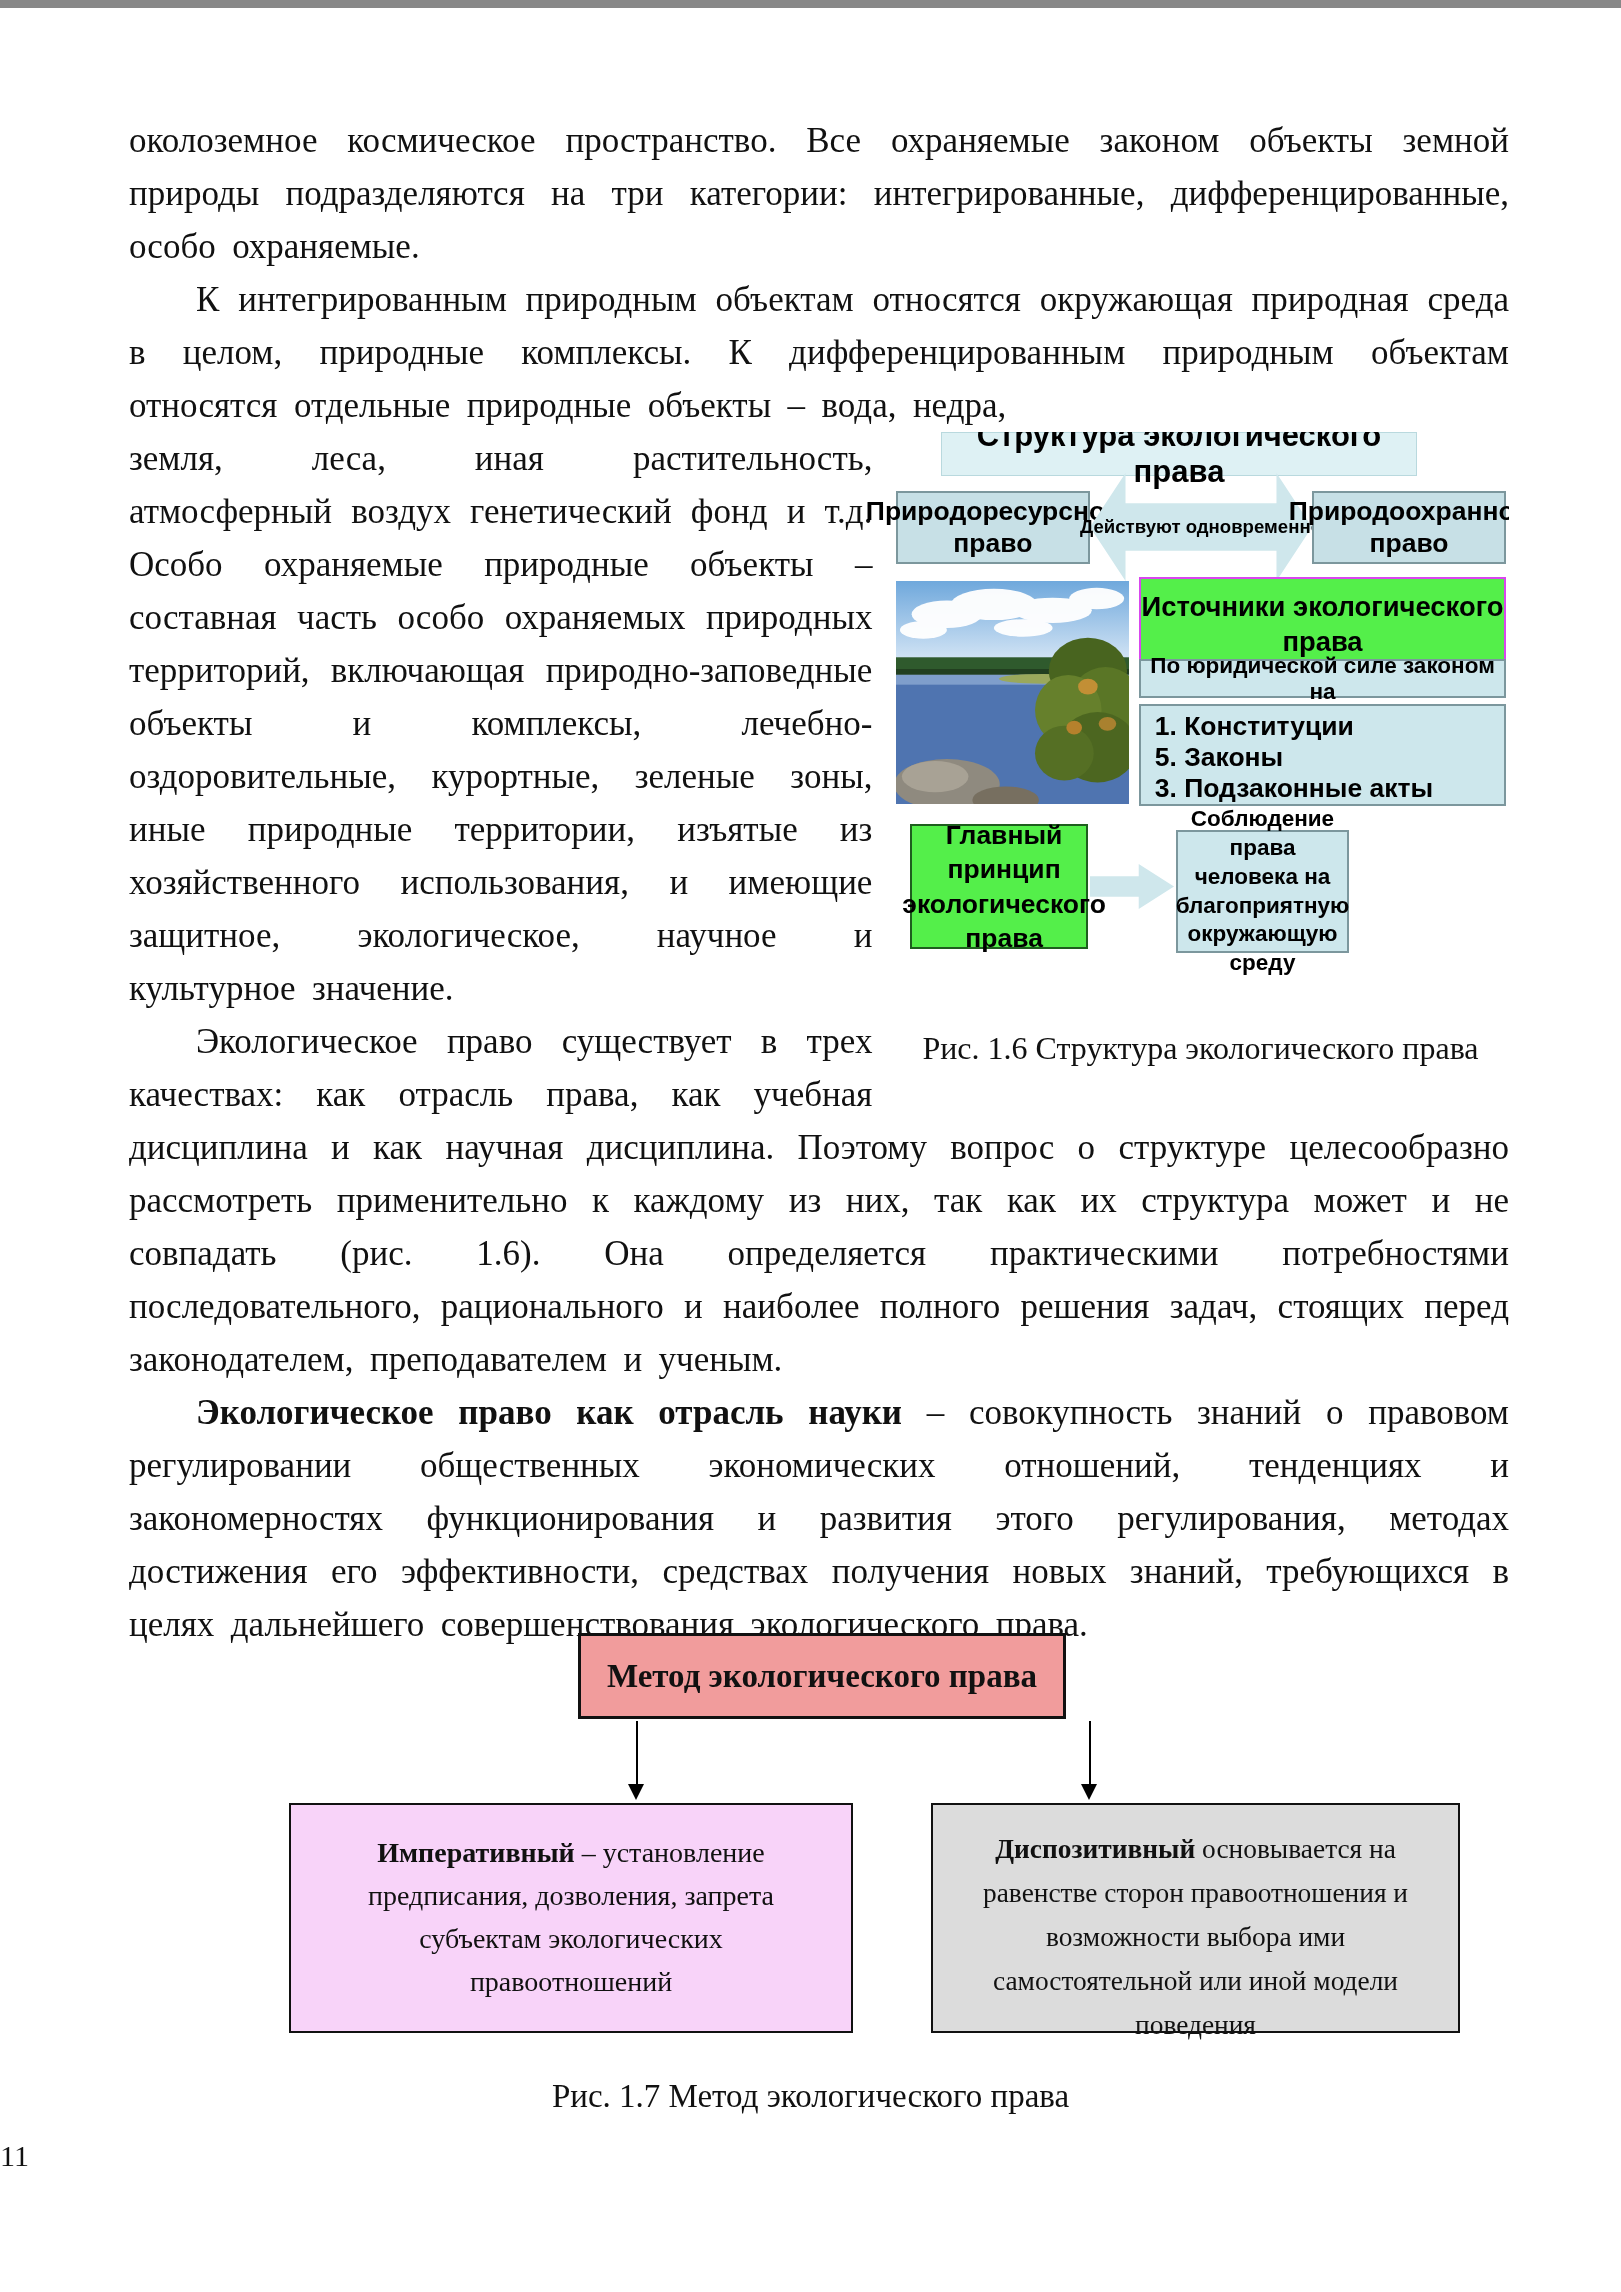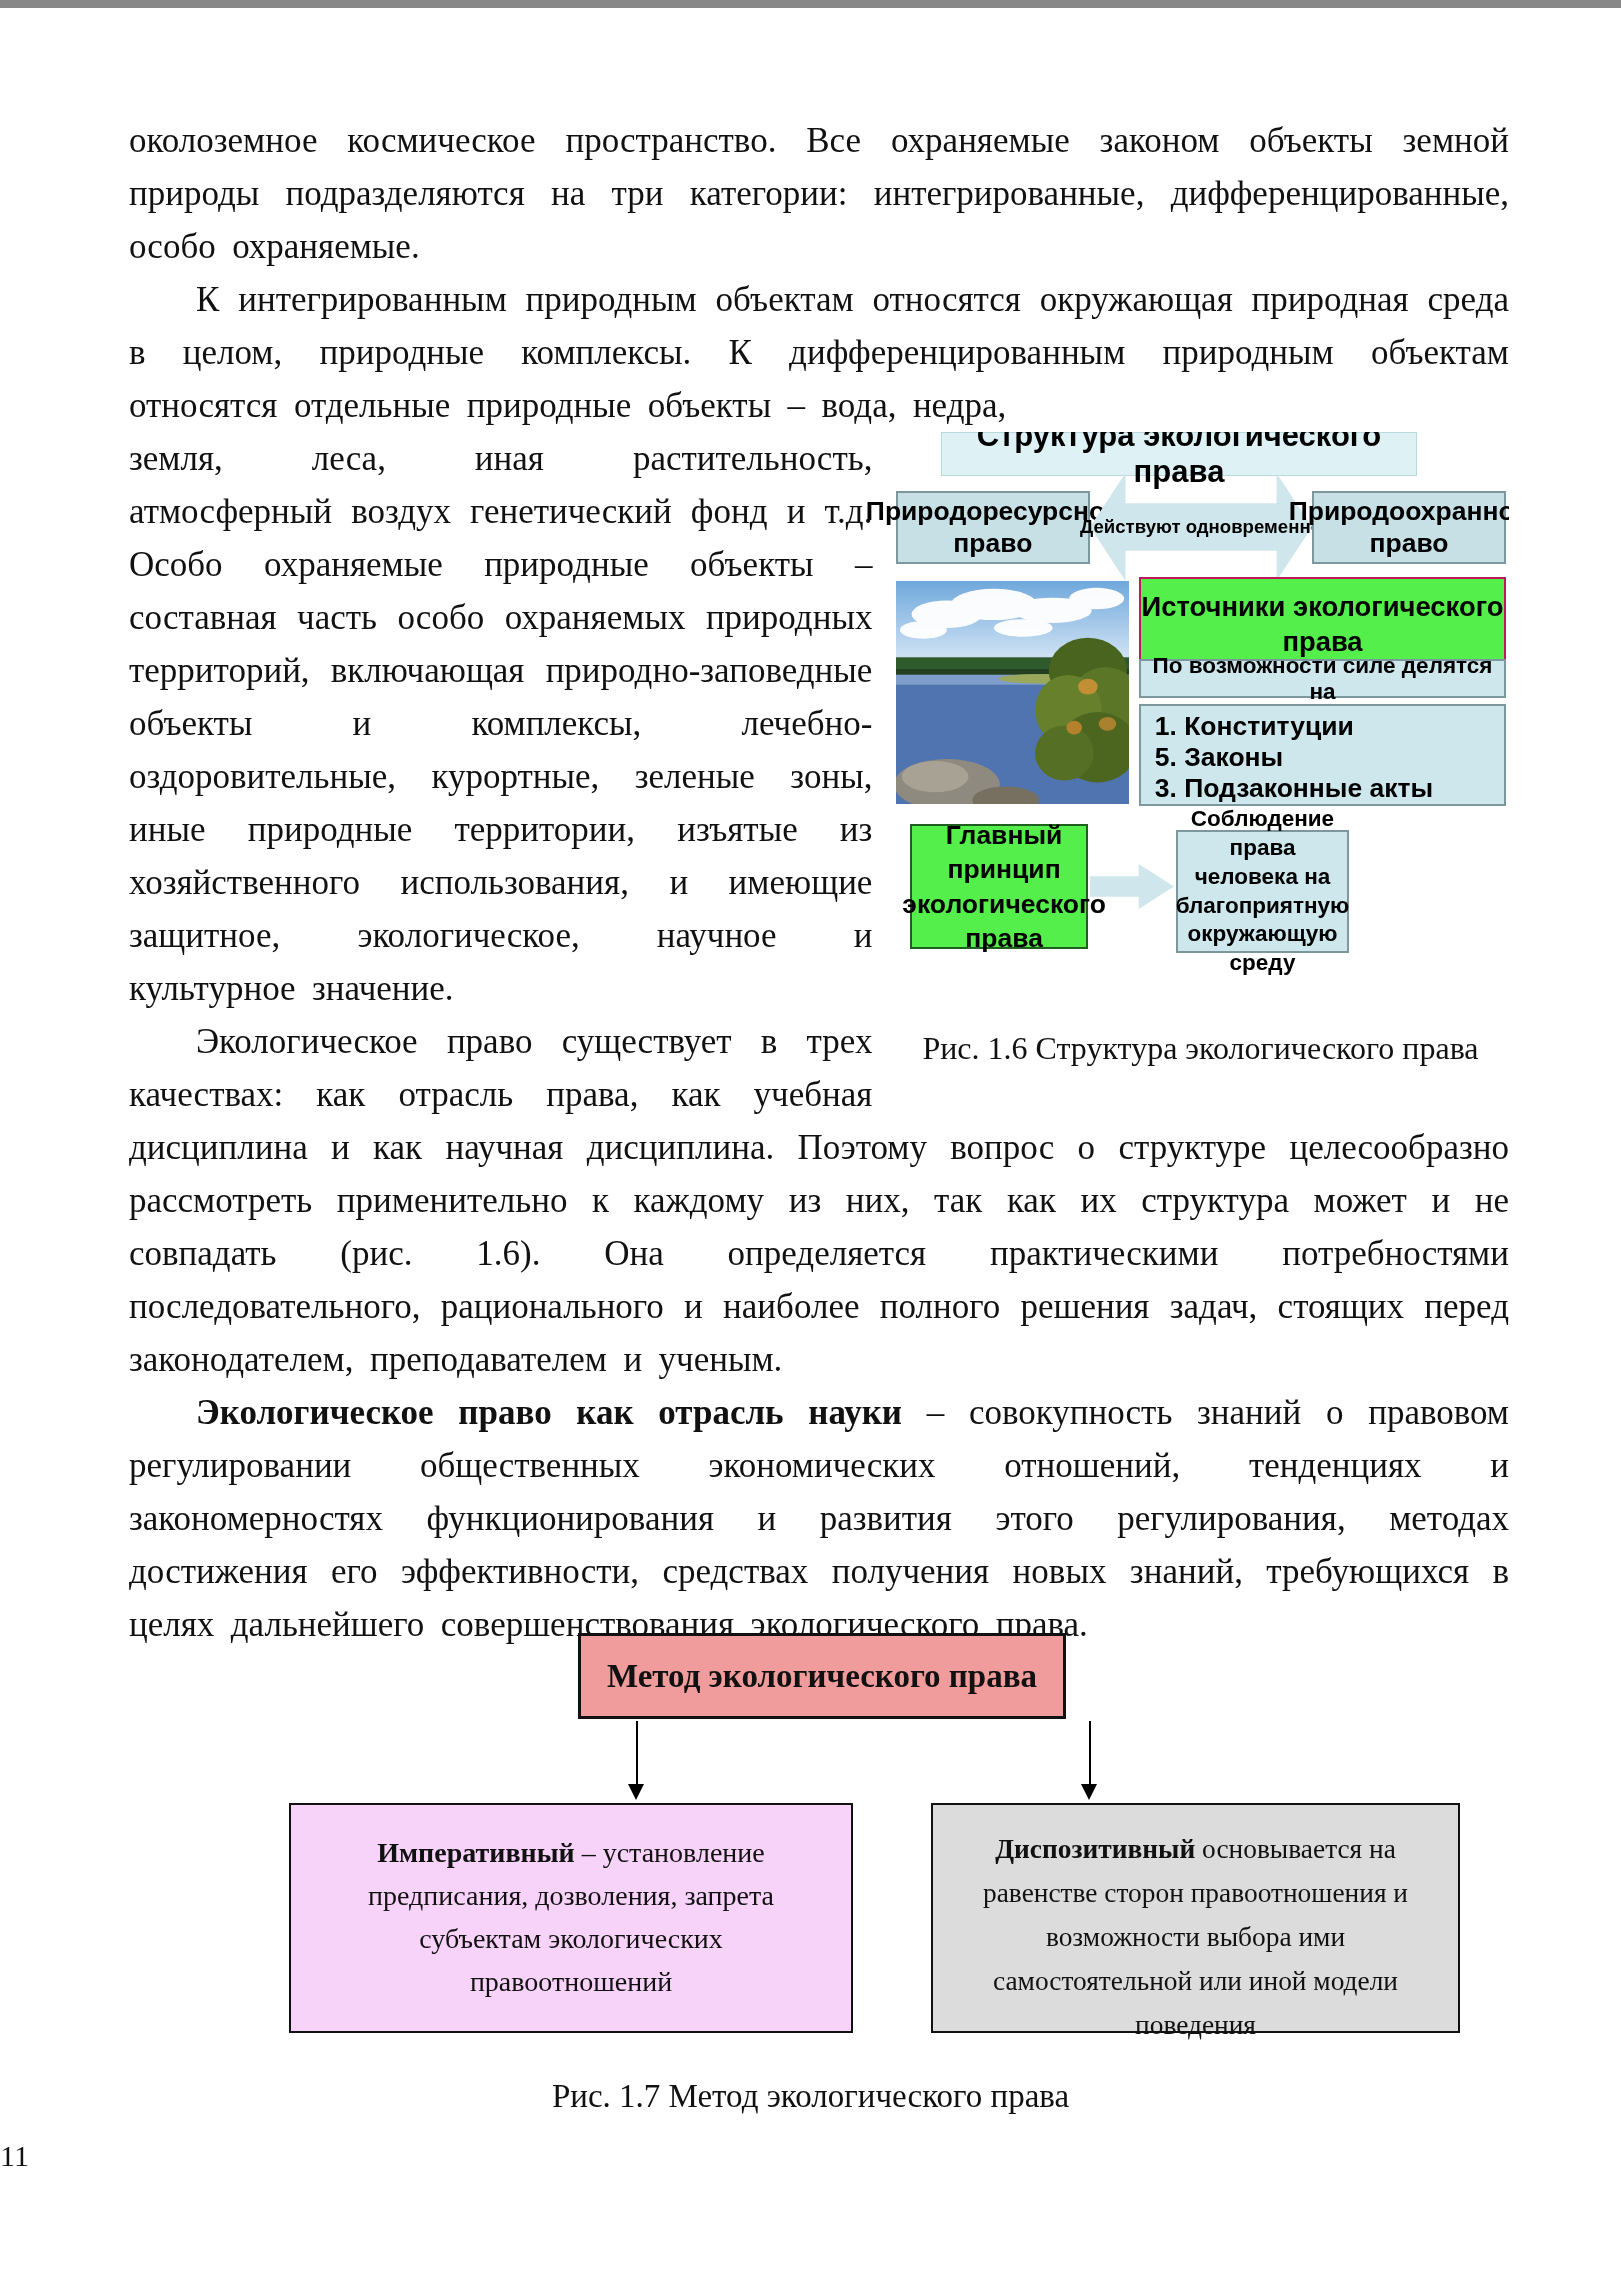--- a/index.html
+++ b/index.html
@@ -60,21 +60,21 @@
     background: var(--arrow_fill);
     clip-path: polygon(0% 50%, 16% 0%, 16% 28%, 84% 28%, 84% 0%, 100% 50%, 84% 100%, 84% 72%, 16% 72%, 16% 100%);
   }
   .f16-arrowlabel {
     position: absolute; inset: 0;
     display: flex; align-items: center; justify-content: center;
     font-size: 18.6px; white-space: nowrap;
   }
   .f16-photo { position: absolute; left: 3.9px; top: 149px; width: 233px; height: 223px; }
   .f16-photo svg { width: 100%; height: 100%; display: block; }
-  .f16-green1 { left: 247px; top: 145px; width: 367px; height: 95px; background: var(--green_box); border: 2px solid #be185d; font-size: 27.4px; line-height: 1.25; }
+  .f16-green1 { left: 247px; top: 145px; width: 367px; height: 95px; background: var(--green_box); border: 2px solid #d946ef; font-size: 27.4px; line-height: 1.25; }
   .f16-legal  { left: 247px; top: 227px; width: 367px; height: 39px; background: var(--blue_box_light); border: 2px solid #7c979d; font-size: 22.5px; }
   .f16-list   { position: absolute; left: 247px; top: 272px; width: 367px; height: 102px; background: var(--blue_box_light); border: 2px solid #7c979d; box-sizing: border-box; padding: 4.9px 0 0 13.7px; }
   .f16-list div { font-size: 26.5px; line-height: 31px; text-align: left; }
   .f16-green2 { left: 17.6px; top: 392px; width: 178px; height: 125px; background: var(--green_box); border: 2px solid #1e5e1e; font-size: 26.5px; line-height: 1.3; padding-left: 11px; }
   .f16-blockarrow {
     position: absolute; left: 198px; top: 431px; width: 84px; height: 47px;
     background: var(--arrow_fill);
     clip-path: polygon(0 28%, 58% 28%, 58% 2%, 100% 50%, 58% 98%, 58% 72%, 0 72%);
   }
   .f16-result { left: 284px; top: 398px; width: 173px; height: 123px; background: var(--blue_box_light); border: 2px solid #7c979d; font-size: 22.5px; line-height: 1.28; }
@@ -179,21 +179,21 @@
                 <ellipse cx="182" cy="150" rx="8" ry="7" fill="#b5812c"></ellipse>
                 <ellipse cx="216" cy="146" rx="9" ry="7" fill="#a9812f"></ellipse>
               </g>
               <ellipse cx="52" cy="208" rx="54" ry="26" fill="#8f8a7f"></ellipse>
               <ellipse cx="40" cy="200" rx="34" ry="16" fill="#a8a295"></ellipse>
               <ellipse cx="112" cy="224" rx="34" ry="14" fill="#776f60"></ellipse>
             </svg>
           </div>
 
           <div class="box f16-green1">Источники экологического права</div>
-          <div class="box f16-legal">По возможности силе делятся на</div>
+          <div class="box f16-legal">По юридической силе законом на</div>
           <div class="f16-list">
             <div>1. Конституции</div>
             <div>5. Законы</div>
             <div>3. Подзаконные акты</div>
           </div>
 
           <div class="box f16-green2">Главный принцип экологического права</div>
           <div class="f16-blockarrow"></div>
           <div class="box f16-result">Соблюдение права человека на благоприятную окружающую среду</div>
         </div>

